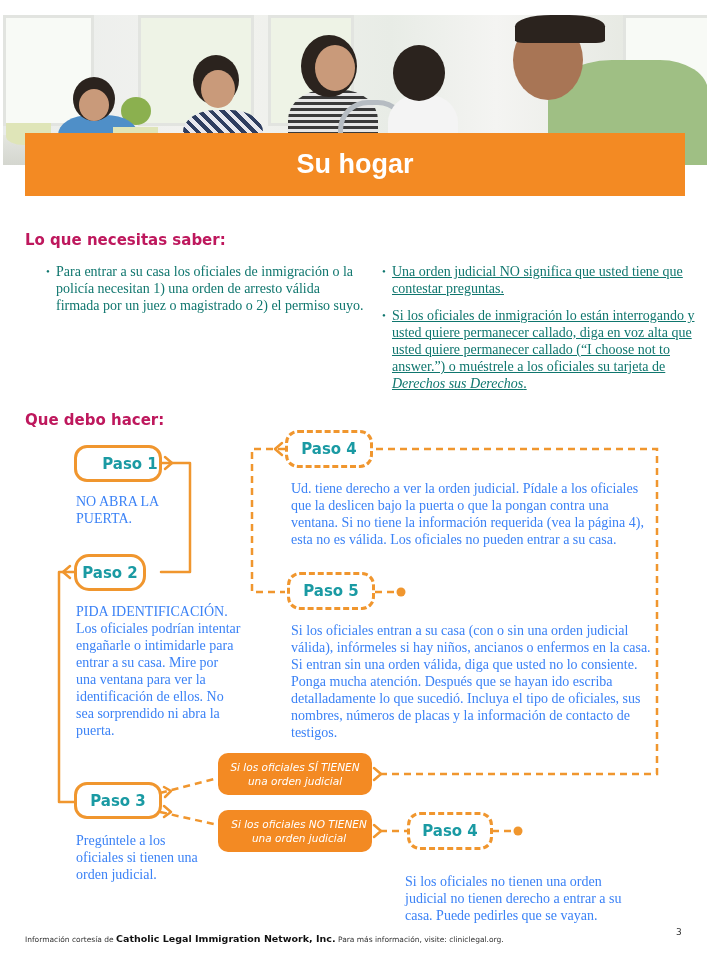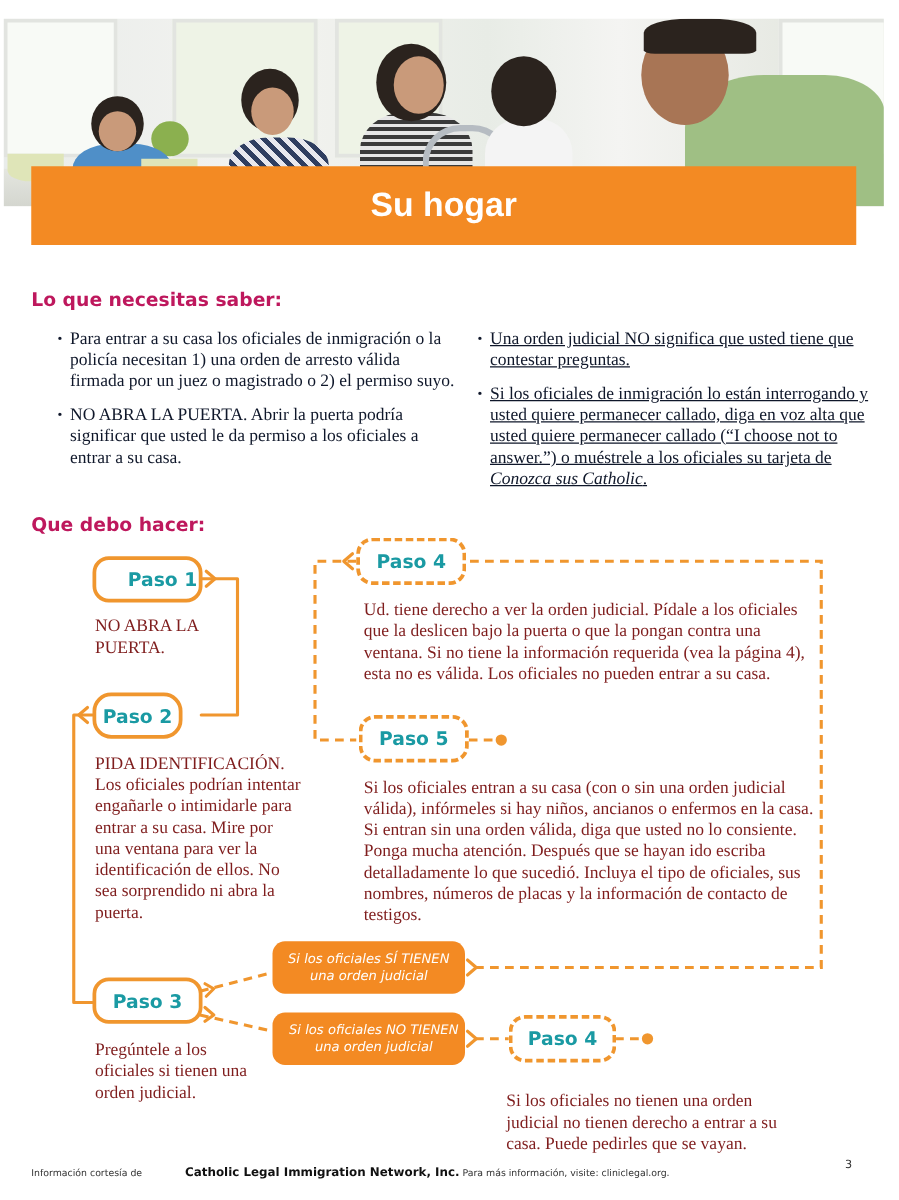--- a/index.html
+++ b/index.html
@@ -16,38 +16,38 @@
   .hero .head { position:absolute; border-radius:50%; background:#2b231e; }
   .hero .face { position:absolute; border-radius:50%; background:#c99a7a; }
   .hero .bowl { position:absolute; border-radius: 0 0 40% 40%; background:#dfe5b8; }
 
   .banner { left: 25px; top: 133px; width: 660px; height: 63px; background: #f38a23; display:flex; align-items:center; justify-content:center; }
   .banner .q { font-family: "Liberation Serif", serif; font-style: italic; color:#fff; font-size: 30px; letter-spacing: 0.5px; }
   .banner .t { font-family: "Liberation Sans", sans-serif; font-weight: bold; color:#fff; font-size: 27px; margin-left: 0; }
 
   h2.section { margin:0; font-family: "DejaVu Sans", sans-serif; font-weight: bold; font-size: 15px; color:#be185d; }
 
-  .bullets { font-size: 14px; line-height: 17px; color:#0f172a; }
+  .bullets { font-size: 14px; line-height: 17px; color:#0f766e; }
   .bullets .b { position: relative; padding-left: 10px; margin-bottom: 10px; }
   .bullets .b::before { content: "\2022"; position:absolute; left: 0; top: 0; font-size: 11px; }
   .bullets i { font-style: italic; }
 
   .step { position:absolute; border: 3px solid #f0962e; border-radius: 13px; background:#fff;
     font-family: "DejaVu Sans", sans-serif; font-weight: bold; color:#1a9aa3; font-size: 15px;
     display:flex; align-items:center; justify-content:center; box-sizing:border-box; }
   .step.dashed { border: 3px dashed #f0962e; }
 
-  .body-text { position:absolute; font-size: 14px; line-height: 17px; color:#7f1d1d; }
+  .body-text { position:absolute; font-size: 14px; line-height: 17px; color:#3b82f6; }
 
   .pill { position:absolute; background:#f38a23; border-radius: 10px; color:#fff; font-family:"DejaVu Sans", sans-serif; font-style: italic; font-size: 10.5px; line-height: 14px; text-align:center; display:flex; align-items:center; justify-content:center; box-sizing: border-box; padding: 0 4px; }
 
   svg.diagram { position:absolute; left:0; top:0; width:719px; height:960px; pointer-events:none; }
 
   .footer { left: 25px; top: 933px; font-family: "DejaVu Sans", sans-serif; font-size: 7.5px; color:#333; }
-  .footer b { font-size: 9.5px; color:#111;margin-left:32px; }
+  .footer b { font-size: 9.5px; color:#111; }
   .pagenum { left: 676px; top: 927px; font-family: "DejaVu Sans", sans-serif; font-size: 9px; color:#333; }
 </style>
 </head>
 <body>
 
 <div class="abs hero">
   <div class="win" style="left:0;width:85px;"></div>
   <div class="win" style="left:135px;width:110px;background:#eef3e6;"></div>
   <div class="win" style="left:265px;width:80px;background:#eef3e6;"></div>
   <div class="win" style="left:620px;width:84px;"></div>
@@ -79,26 +79,25 @@
 </div>
 
 <div class="abs banner">
   <span class="t">Su hogar</span>
 </div>
 
 <h2 class="abs section" style="left:25px;top:231px;">Lo que necesitas saber:</h2>
 
 <div class="abs bullets" style="left:46px;top:263px;width:320px;">
   <div class="b">Para entrar a su casa los oficiales de inmigración o la policía necesitan 1) una orden de arresto válida firmada por un juez o magistrado o 2) el permiso suyo.</div>
-  <div class="b">NO ABRA LA PUERTA. Abrir la puerta podría significar que usted le da permiso a los oficiales a entrar a su casa.</div>
 </div>
 
 <div class="abs bullets" style="left:382px;top:263px;width:330px;text-decoration:underline;">
   <div class="b">Una orden judicial NO significa que usted tiene que contestar preguntas.</div>
-  <div class="b"><span>Si los oficiales de inmigración lo están interrogando y usted quiere permanecer callado, diga en voz alta que usted quiere permanecer callado (“I choose not to answer.”) o muéstrele a los oficiales su tarjeta de </span><i>Conozca sus Catholic</i><span>.</span></div>
+  <div class="b"><span>Si los oficiales de inmigración lo están interrogando y usted quiere permanecer callado, diga en voz alta que usted quiere permanecer callado (“I choose not to answer.”) o muéstrele a los oficiales su tarjeta de </span><i>Derechos sus Derechos</i><span>.</span></div>
 </div>
 
 <h2 class="abs section" style="left:25px;top:411px;">Que debo hacer:</h2>
 
 <svg class="diagram" viewBox="0 0 719 960">
   <g fill="none" stroke="#f0962e" stroke-width="2.5" stroke-linejoin="round" stroke-linecap="round">
 
     <path d="M161 463 H190 V572 H161"></path>
     <path d="M165 457 L172 463 L165 469"></path>
 

